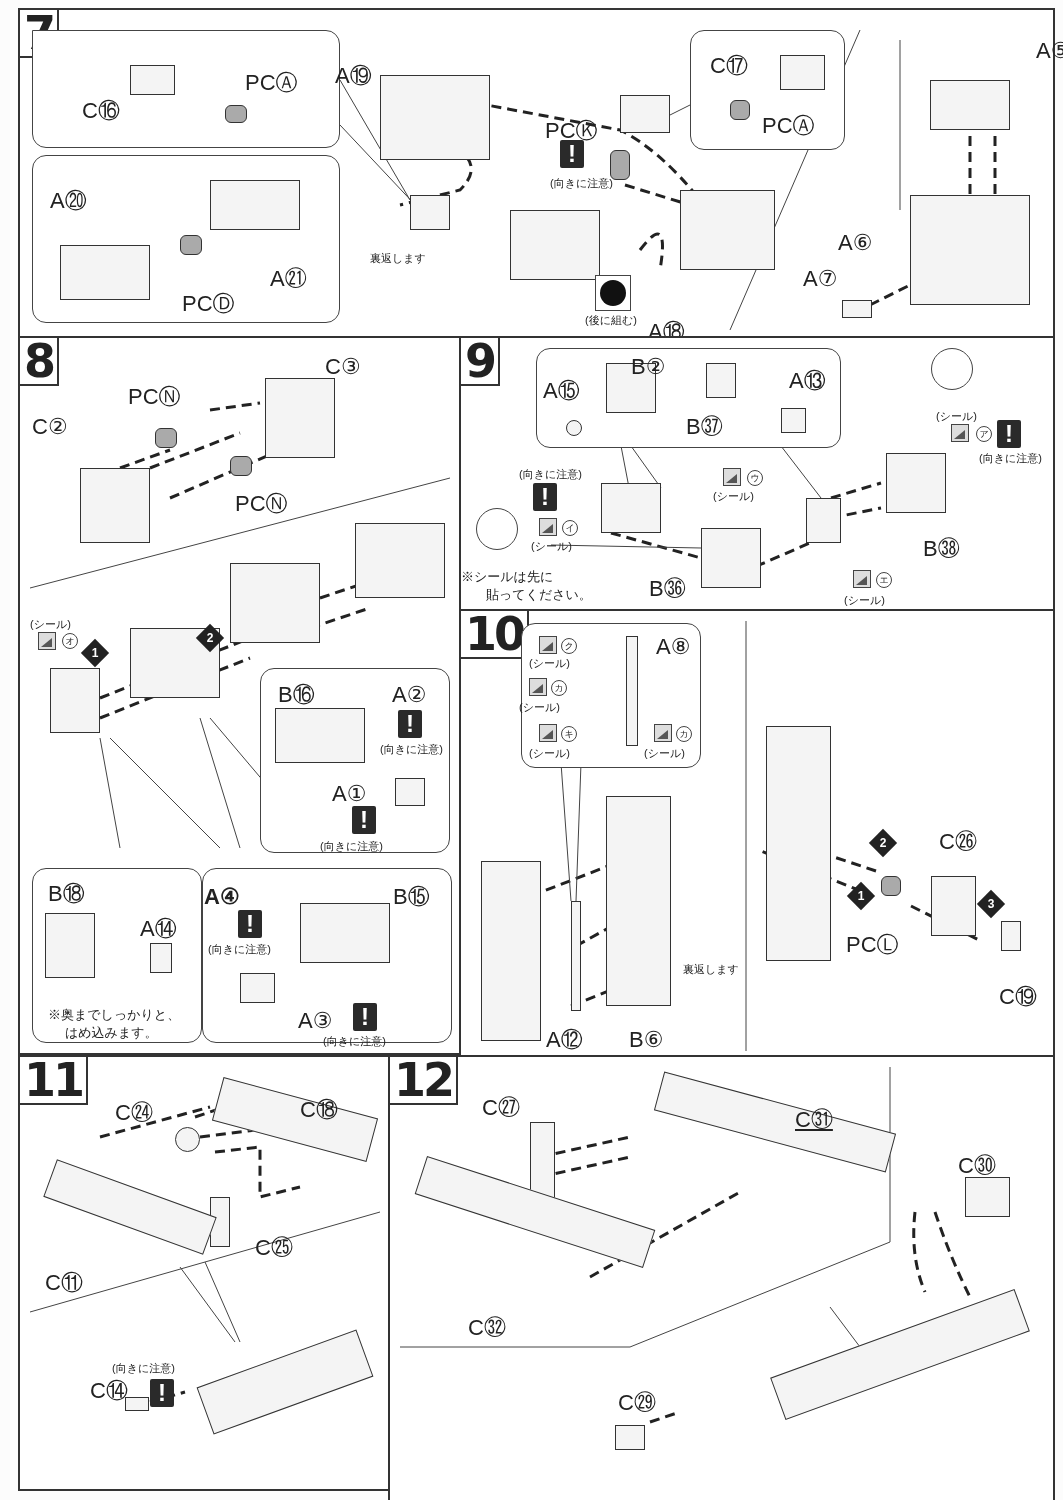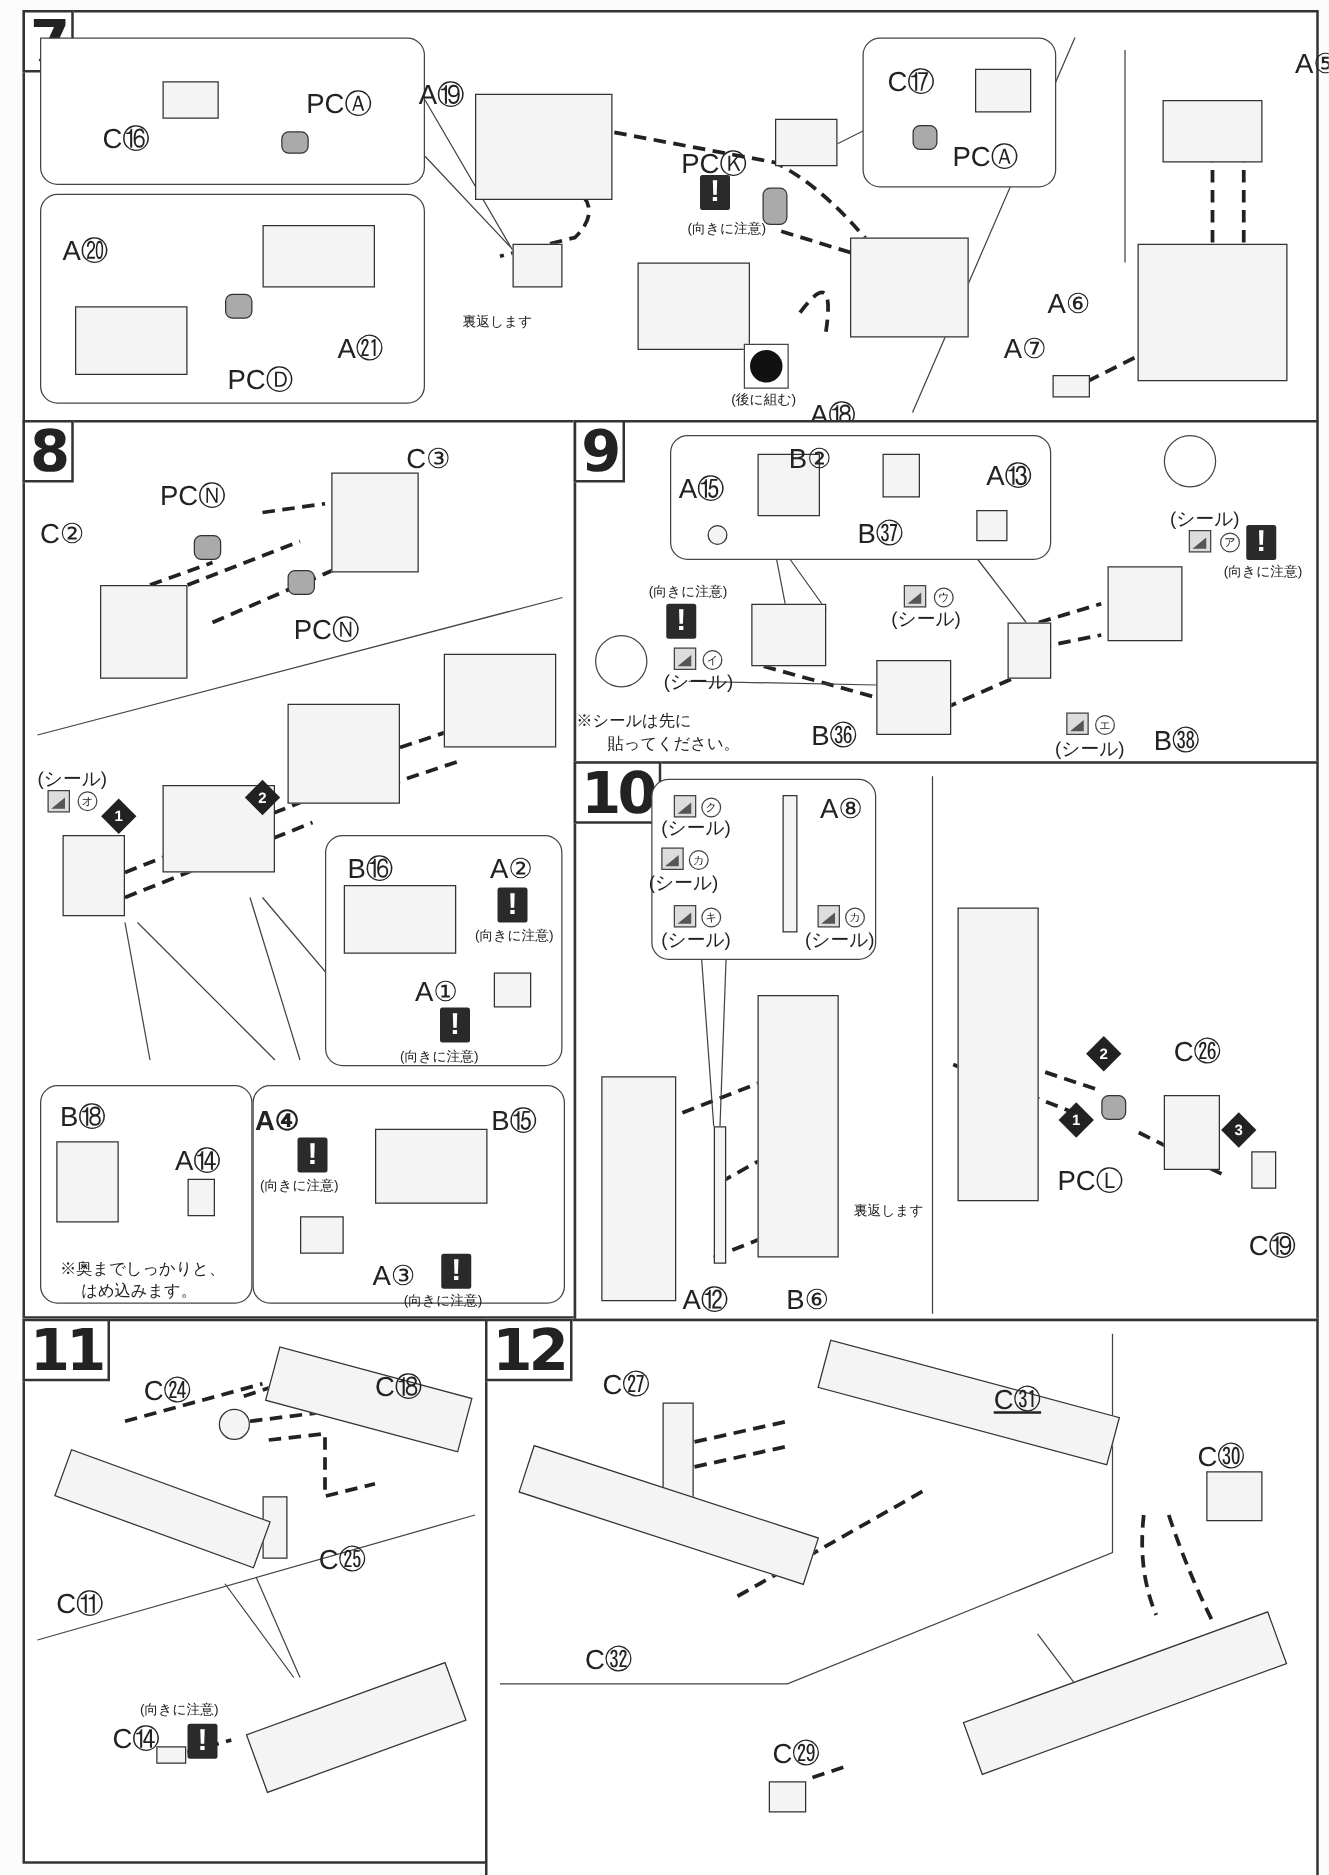--- a/index.html
+++ b/index.html
@@ -4,21 +4,21 @@
 <style>
   html, body { margin: 0; padding: 0; background: #fff; }
   body { width: 1063px; height: 1500px; position: relative; overflow: hidden;
          font-family: "Liberation Sans", sans-serif; color: #222; }
   .page { position: absolute; left: 0; top: 0; width: 1063px; height: 1500px; background: #fcfcfc; }
   .panel { position: absolute; border: 2px solid #333; box-sizing: border-box; background: #fff; }
   .step-num { position: absolute; left: -2px; top: -2px; border: 2px solid #333; background: #fff;
               font-weight: bold; font-size: 46px; line-height: 46px; padding: 0 4px; box-sizing: border-box;
               font-family: "DejaVu Sans", sans-serif; letter-spacing: -3px; }
   .lbl { position: absolute; font-size: 22px; font-weight: normal; white-space: nowrap; line-height: 22px; }
-  .sublbl { position: absolute; font-size: 15px; white-space: nowrap; line-height: 12px; }
+  .sublbl { position: absolute; font-size: 11px; white-space: nowrap; line-height: 12px; }
   .note { position: absolute; font-size: 13px; white-space: nowrap; line-height: 17px; }
   .warn { position: absolute; width: 24px; height: 28px; background: #2a2a2a; border-radius: 2px; }
   .warn::after { content: "!"; position: absolute; left: 0; right: 0; top: 1px; text-align: center;
                  color: #fff; font-weight: bold; font-size: 24px; line-height: 26px; }
   .sticker { position: absolute; width: 16px; height: 16px; border: 1px solid #444; background: #ddd; }
   .sticker::after { content: ""; position: absolute; left: 2px; bottom: 2px; width: 0; height: 0;
                     border-left: 11px solid transparent; border-bottom: 9px solid #555; }
   .kana { position: absolute; width: 14px; height: 14px; border: 1px solid #444; border-radius: 50%;
           font-size: 9px; line-height: 14px; text-align: center; }
   .callout { position: absolute; border: 1.5px solid #444; border-radius: 14px; background: #fff; box-sizing: border-box; }
@@ -197,21 +197,21 @@
     <div class="sublbl" style="left:252px;top:152px;">(シール)</div>
     <div class="sticker" style="left:392px;top:232px;"></div>
     <div class="kana" style="left:415px;top:234px;">エ</div>
     <div class="sublbl" style="left:383px;top:256px;">(シール)</div>
 
     <div class="lbl" style="left:82px;top:42px;">A⑮</div>
     <div class="lbl" style="left:170px;top:18px;">B②</div>
     <div class="lbl" style="left:225px;top:78px;">B㊲</div>
     <div class="lbl" style="left:328px;top:32px;">A⑬</div>
     <div class="lbl" style="left:188px;top:240px;">B㊱</div>
-    <div class="lbl" style="left:462px;top:200px;margin-top:44px;">B㊳</div>
+    <div class="lbl" style="left:462px;top:200px;">B㊳</div>
     <div class="note" style="left:518px;top:112px;font-size:11px;">(向きに注意)</div>
     <div class="note" style="left:58px;top:128px;font-size:11px;">(向きに注意)</div>
     <div class="note" style="left:0;top:230px;">※シールは先に</div>
     <div class="note" style="left:25px;top:248px;">貼ってください。</div>
   </div>
 
   <div class="panel" style="left:459px;top:609px;width:596px;height:448px;">
     <div class="step-num">10</div>
     <svg class="lines" width="596" height="448">
       <path class="dash" d="M70 285 L160 250 M115 335 L160 310 M110 395 L160 375"></path>

